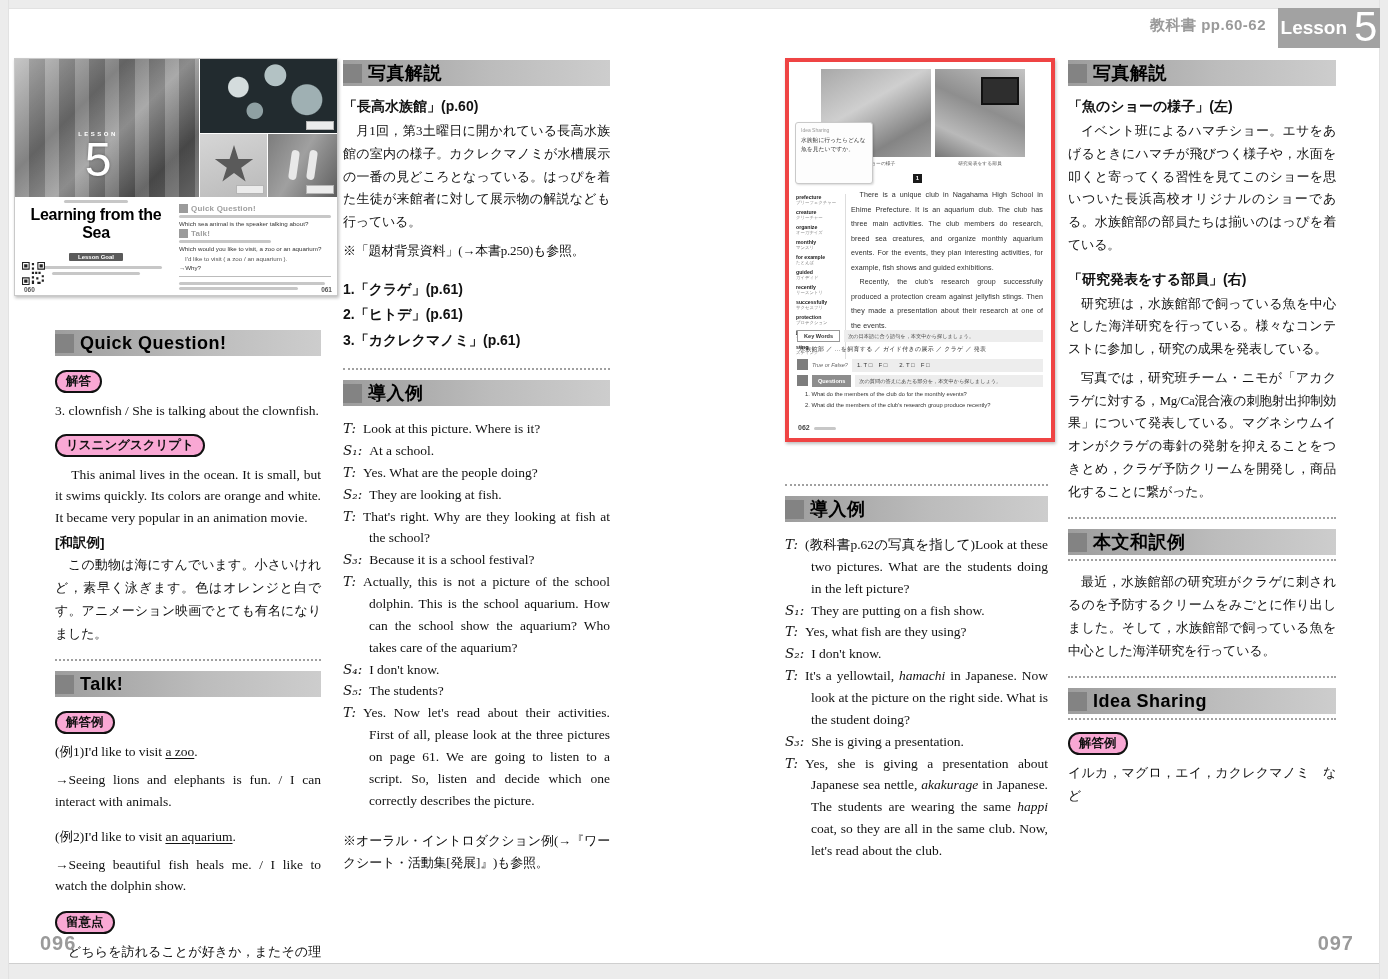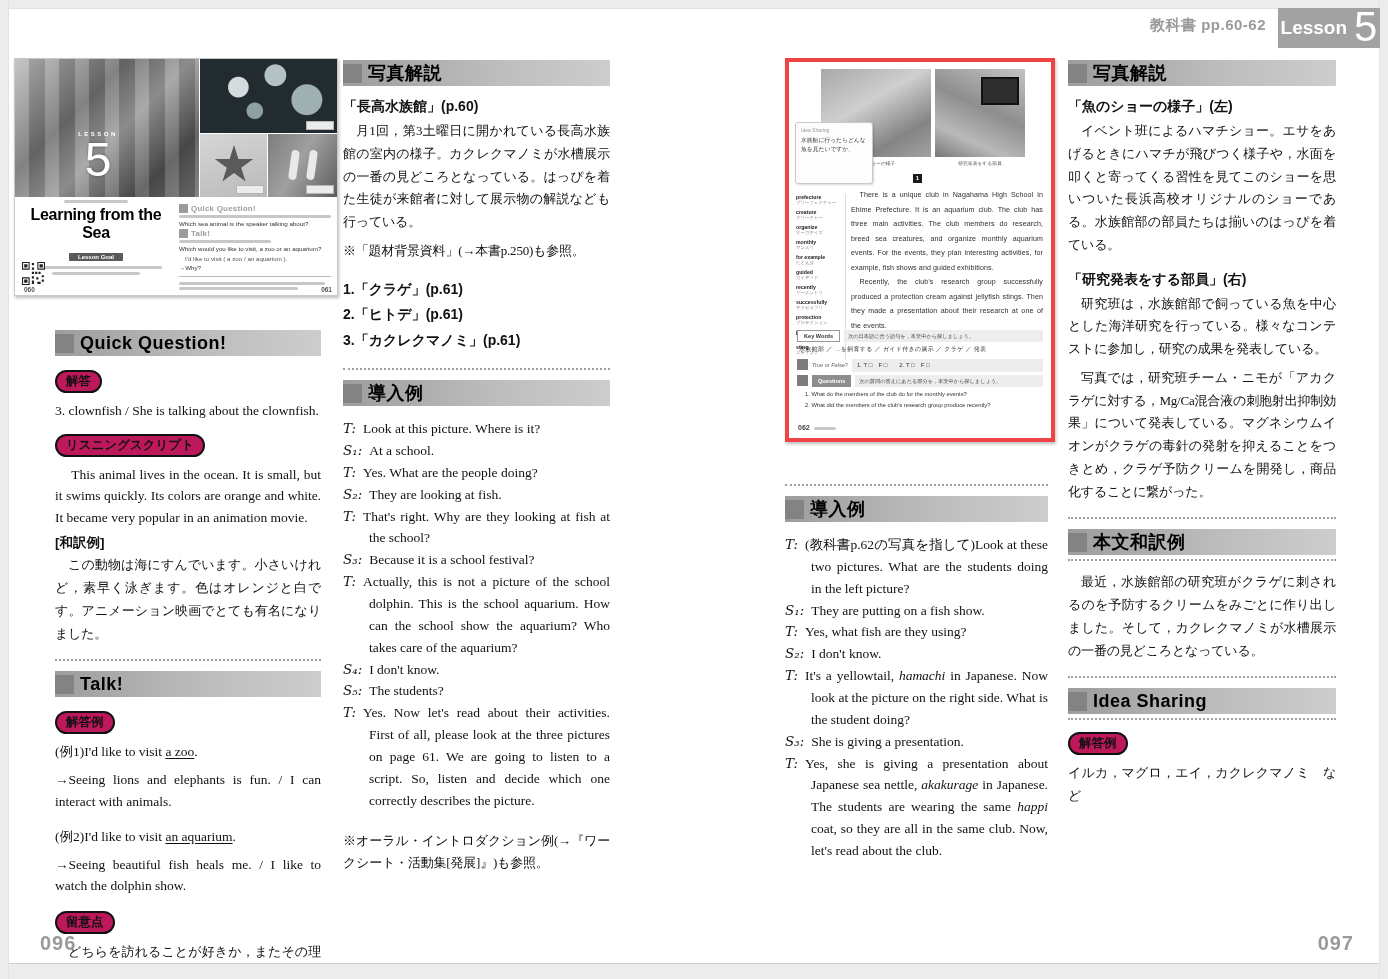--- a/index.html
+++ b/index.html
@@ -28,21 +28,21 @@
   
   .sec-hd{position:relative;height:26px;background:linear-gradient(90deg,#9d9d9d 0%,#bcbcbc 55%,#cdcdcd 100%);
           display:flex;align-items:center;margin:0 0 12px 0;}
   .sec-sq{width:19px;height:19px;background:#838383;margin-right:6px;flex:0 0 auto;}
   .sec-title{font-size:18px;font-weight:bold;color:#000;letter-spacing:.5px;white-space:nowrap;}
   .dot{border-top:2px dotted #a0a0a0;margin:14px 0 10px 0;height:0;}
   .dot.tight{margin:6px 0 10px 0;}
 
   
   .badge{display:inline-block;border:2px solid #111;border-radius:12px;padding:0 9px;font-size:12.5px;
-         font-weight:bold;line-height:19px;margin:2px 0 7px 0;background:#be185d;}
+         font-weight:bold;line-height:19px;margin:2px 0 7px 0;background:#f9a8d4;}
   .plain-label{font-weight:bold;font-size:13.5px;margin:6px 0 2px 0;}
 
   
   .jp{font-family:"Liberation Serif","DejaVu Serif",serif;font-size:13px;line-height:1.75;
       text-align:justify;letter-spacing:-.2px;margin:0 0 6px 0;}
   .jp.ind{text-indent:1em;}
   .en-text{font-family:"Liberation Serif","DejaVu Serif",serif;font-size:13.5px;line-height:1.6;
       text-align:justify;margin:0 0 6px 0;}
   .en-text.ind{text-indent:1.2em;}
   .gothic-head{font-size:14px;font-weight:bold;margin:2px 0 4px 0;}
@@ -429,21 +429,21 @@
     </section>
 
     <div class="dot"></div>
 
     <section>
       <div class="sec-hd" style="margin-bottom:0">
         <span class="sec-sq"></span>
         <span class="sec-title">本文和訳例</span>
       </div>
       <div class="dot" style="margin:4px 0 10px 0"></div>
-      <p class="jp ind">最近，水族館部の研究班がクラゲに刺されるのを予防するクリームをみごとに作り出しました。そして，カクレクマノミが水槽展示の一番の見どころとなっている。</p>
+      <p class="jp ind">最近，水族館部の研究班がクラゲに刺されるのを予防するクリームをみごとに作り出しました。そして，水族館部で飼っている魚を中心とした海洋研究を行っている。</p>
     </section>
 
     <div class="dot"></div>
 
     <section>
       <div class="sec-hd" style="margin-bottom:0">
         <span class="sec-sq"></span>
         <span class="sec-title">Idea Sharing</span>
       </div>
       <div class="dot" style="margin:4px 0 10px 0"></div>

